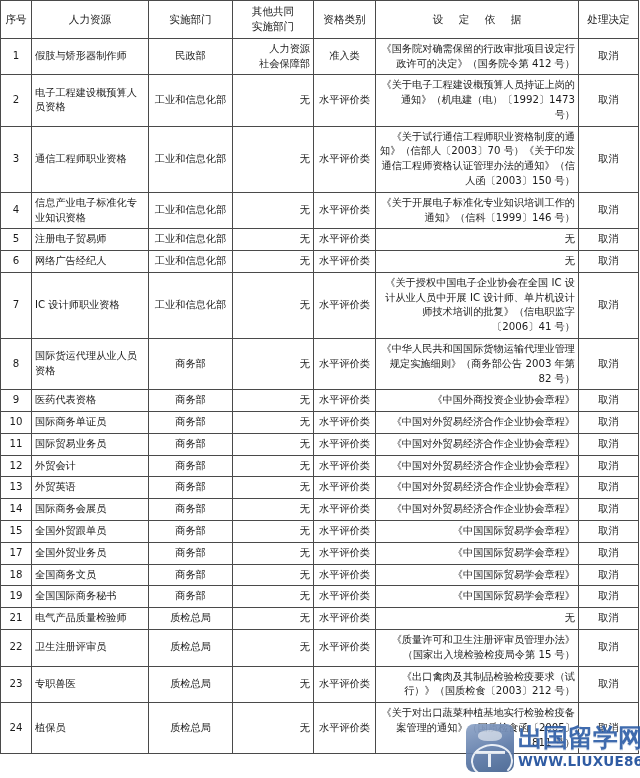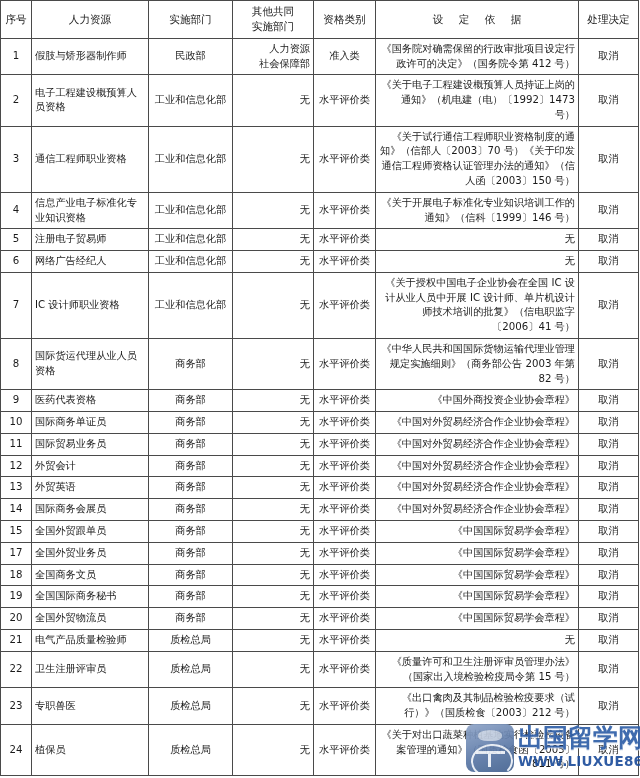--- a/index.html
+++ b/index.html
@@ -330,29 +330,20 @@
         <tr>
           <td class="c-idx">19</td>
           <td class="c-name">全国国际商务秘书</td>
           <td class="c-dept">商务部</td>
           <td class="c-other">无</td>
           <td class="c-cat">水平评价类</td>
           <td class="c-basis">《中国国际贸易学会章程》</td>
           <td class="c-dec">取消</td>
         </tr>
         <tr>
-          <td class="c-idx">20</td>
-          <td class="c-name">全国外贸物流员</td>
-          <td class="c-dept">商务部</td>
-          <td class="c-other">无</td>
-          <td class="c-cat">水平评价类</td>
-          <td class="c-basis">《中国国际贸易学会章程》</td>
-          <td class="c-dec">取消</td>
-        </tr>
-        <tr>
           <td class="c-idx">21</td>
           <td class="c-name">电气产品质量检验师</td>
           <td class="c-dept">质检总局</td>
           <td class="c-other">无</td>
           <td class="c-cat">水平评价类</td>
           <td class="c-basis">无</td>
           <td class="c-dec">取消</td>
         </tr>
         <tr>
           <td class="c-idx">22</td>

